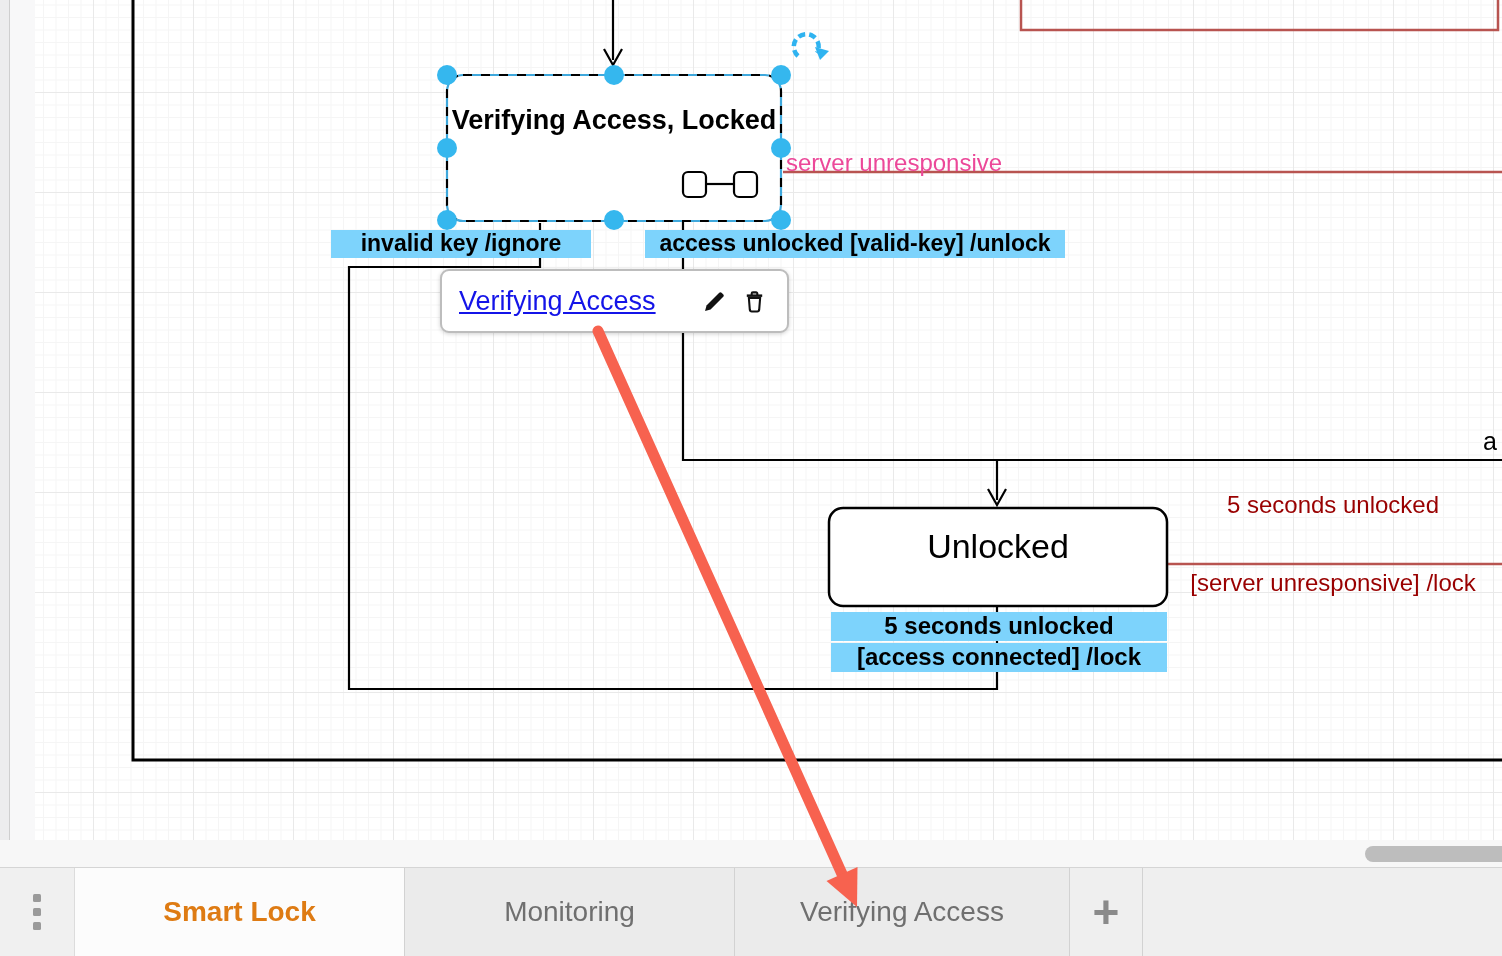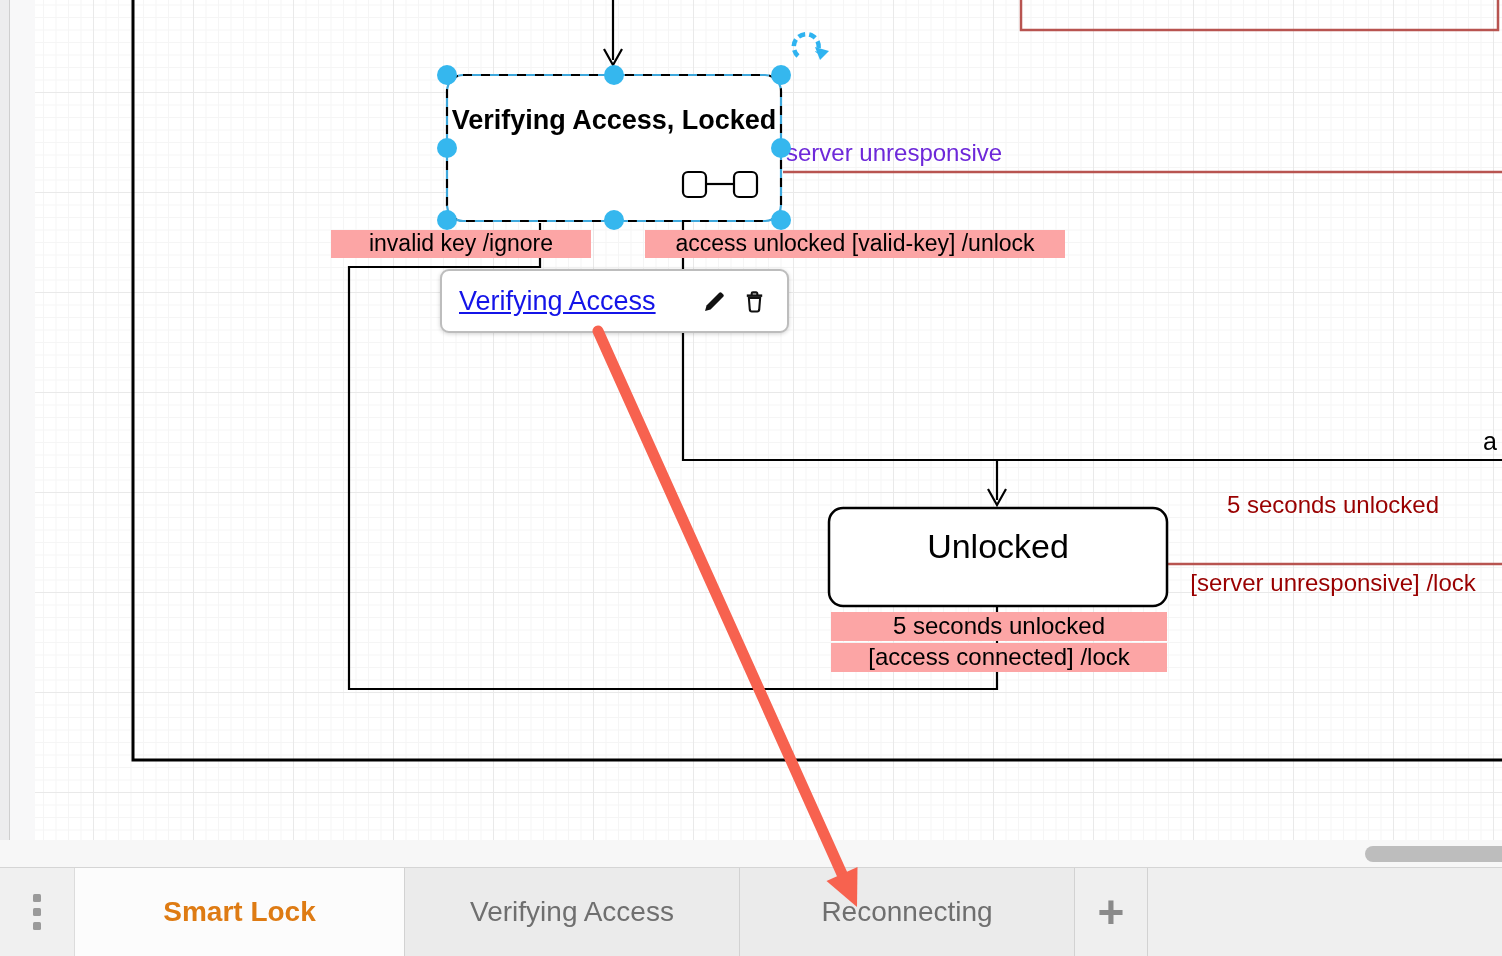--- a/index.html
+++ b/index.html
@@ -23,23 +23,23 @@
   #svg-base{z-index:1;}
   #labels{z-index:2;}
   #svg-selection{z-index:3;pointer-events:none;}
   #popup{z-index:4;}
   #footer{z-index:5;text-decoration:underline;}
   #svg-annotation{z-index:10;pointer-events:none;}
 
   
   .lbl{position:absolute;white-space:nowrap;line-height:1.2;color:#000;
        font-size:24px;text-align:center;z-index:2;}
-  .lbl.onwhite{background:#fca5a5;}
+  .lbl.onwhite{background:#7dd3fc;font-weight:bold;}
   #lbl-state-title{left:447px;top:104px;width:334px;font-size:27px;font-weight:bold;}
-  #lbl-server-unresp{left:786px;top:139px;text-align:center;color:#6d28d9;}
+  #lbl-server-unresp{left:786px;top:149px;text-align:center;color:#ec4899;}
   #lbl-invalid{left:331px;top:230px;width:260px;font-size:23px;}
   #lbl-access{left:645px;top:230px;width:420px;font-size:23px;}
   #lbl-unlocked{left:829px;top:526px;width:338px;font-size:34px;}
   #lbl-tu1{left:1165px;top:491px;width:336px;color:#990000;}
   #lbl-tu2{left:1165px;top:522px;width:336px;color:#990000;margin-top:47px;}
   #lbl-tc1{left:831px;top:612px;width:336px;}
   #lbl-tc2{left:831px;top:643px;width:336px;}
   #lbl-a{left:1483px;top:426px;text-align:left;font-size:25px;}
 
   
@@ -154,22 +154,22 @@
   </div>
   <div id="tabbar">
     <div id="pages-menu">
       <div class="dots">
         <div class="dot"></div>
           <div class="dot"></div>
           <div class="dot"></div>
       </div>
     </div>
     <div class="tab active" id="tab-0">Smart Lock</div>
+    <div class="tab" id="tab-1">Monitoring</div>
     <div class="tab" id="tab-2">Verifying Access</div>
-    <div class="tab" id="tab-3">Reconnecting</div>
     <div id="add-page">+</div>
     <div id="tab-filler"></div>
   </div>
 </div>
 
 <svg id="svg-annotation" width="1502" height="956" viewBox="0 0 1502 956">
   <g>
     <line x1="598" y1="331" x2="842" y2="874" stroke="#f7624f" stroke-width="11" stroke-linecap="round"></line>
     <polygon points="857,907 826.5,881 857.5,867" fill="#f7624f"></polygon>
   </g>

